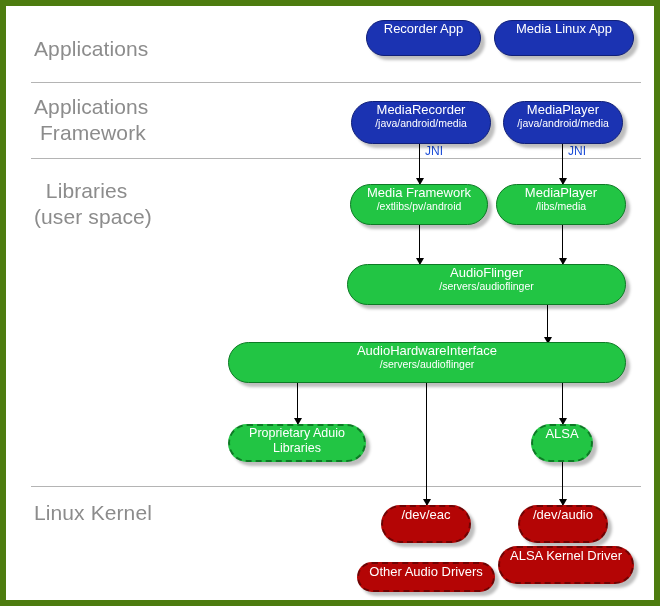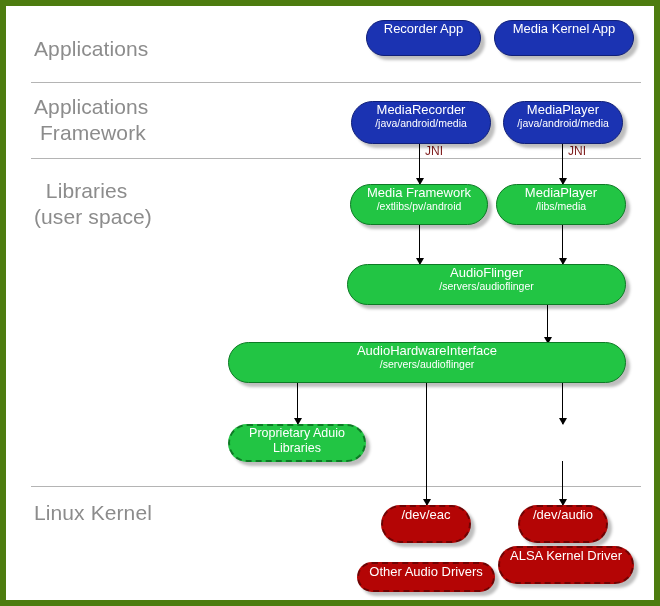--- a/index.html
+++ b/index.html
@@ -47,21 +47,21 @@
     position: absolute;
     width: 0;
     height: 0;
     border-left: 4px solid transparent;
     border-right: 4px solid transparent;
     border-top: 7px solid #000000;
     margin-left: -3.5px;
   }
   .jni-label {
     position: absolute;
-    color: #7f1d1d;
+    color: #1d4ed8;
     font-size: 12px;
     line-height: 14px;
     white-space: nowrap;
   }
 
   
   .node {
     position: absolute;
     box-sizing: border-box;
     display: flex;
@@ -152,21 +152,21 @@
   <div class="arrowhead" style="left:556px; top:412px;"></div>
 
   <div class="line" style="left:556px; top:455px; height:44px;"></div>
   <div class="arrowhead" style="left:556px; top:493px;"></div>
 
   <div class="node blue" style="left:360px; top:14px; width:115px; height:36px;">
     <div class="title">Recorder App</div>
   </div>
 
   <div class="node blue" style="left:488px; top:14px; width:140px; height:36px;">
-    <div class="title">Media Kernel App</div>
+    <div class="title">Media Linux App</div>
   </div>
 
   <div class="node blue" style="left:345px; top:95px; width:140px; height:43px;">
     <div class="title">MediaRecorder</div>
     <div class="sub">/java/android/media</div>
   </div>
 
   <div class="node blue" style="left:497px; top:95px; width:120px; height:43px;">
     <div class="title">MediaPlayer</div>
     <div class="sub">/java/android/media</div>
@@ -190,20 +190,23 @@
   <div class="node green" style="left:222px; top:336px; width:398px; height:41px;">
     <div class="title">AudioHardwareInterface</div>
     <div class="sub">/servers/audioflinger</div>
   </div>
 
   <div class="node green-dashed two-line-title" style="left:222px; top:418px; width:138px; height:38px;">
     <div class="title">Proprietary Aduio</div>
     <div class="title">Libraries</div>
   </div>
 
+  <div class="node green-dashed" style="left:525px; top:418px; width:62px; height:38px;">
+    <div class="title">ALSA</div>
+  </div>
 
   <div class="node red-dashed" style="left:375px; top:499px; width:90px; height:38px;">
     <div class="title">/dev/eac</div>
   </div>
 
   <div class="node red-dashed" style="left:512px; top:499px; width:90px; height:38px;">
     <div class="title">/dev/audio</div>
   </div>
 
   <div class="node red-dashed" style="left:351px; top:556px; width:138px; height:30px;">

